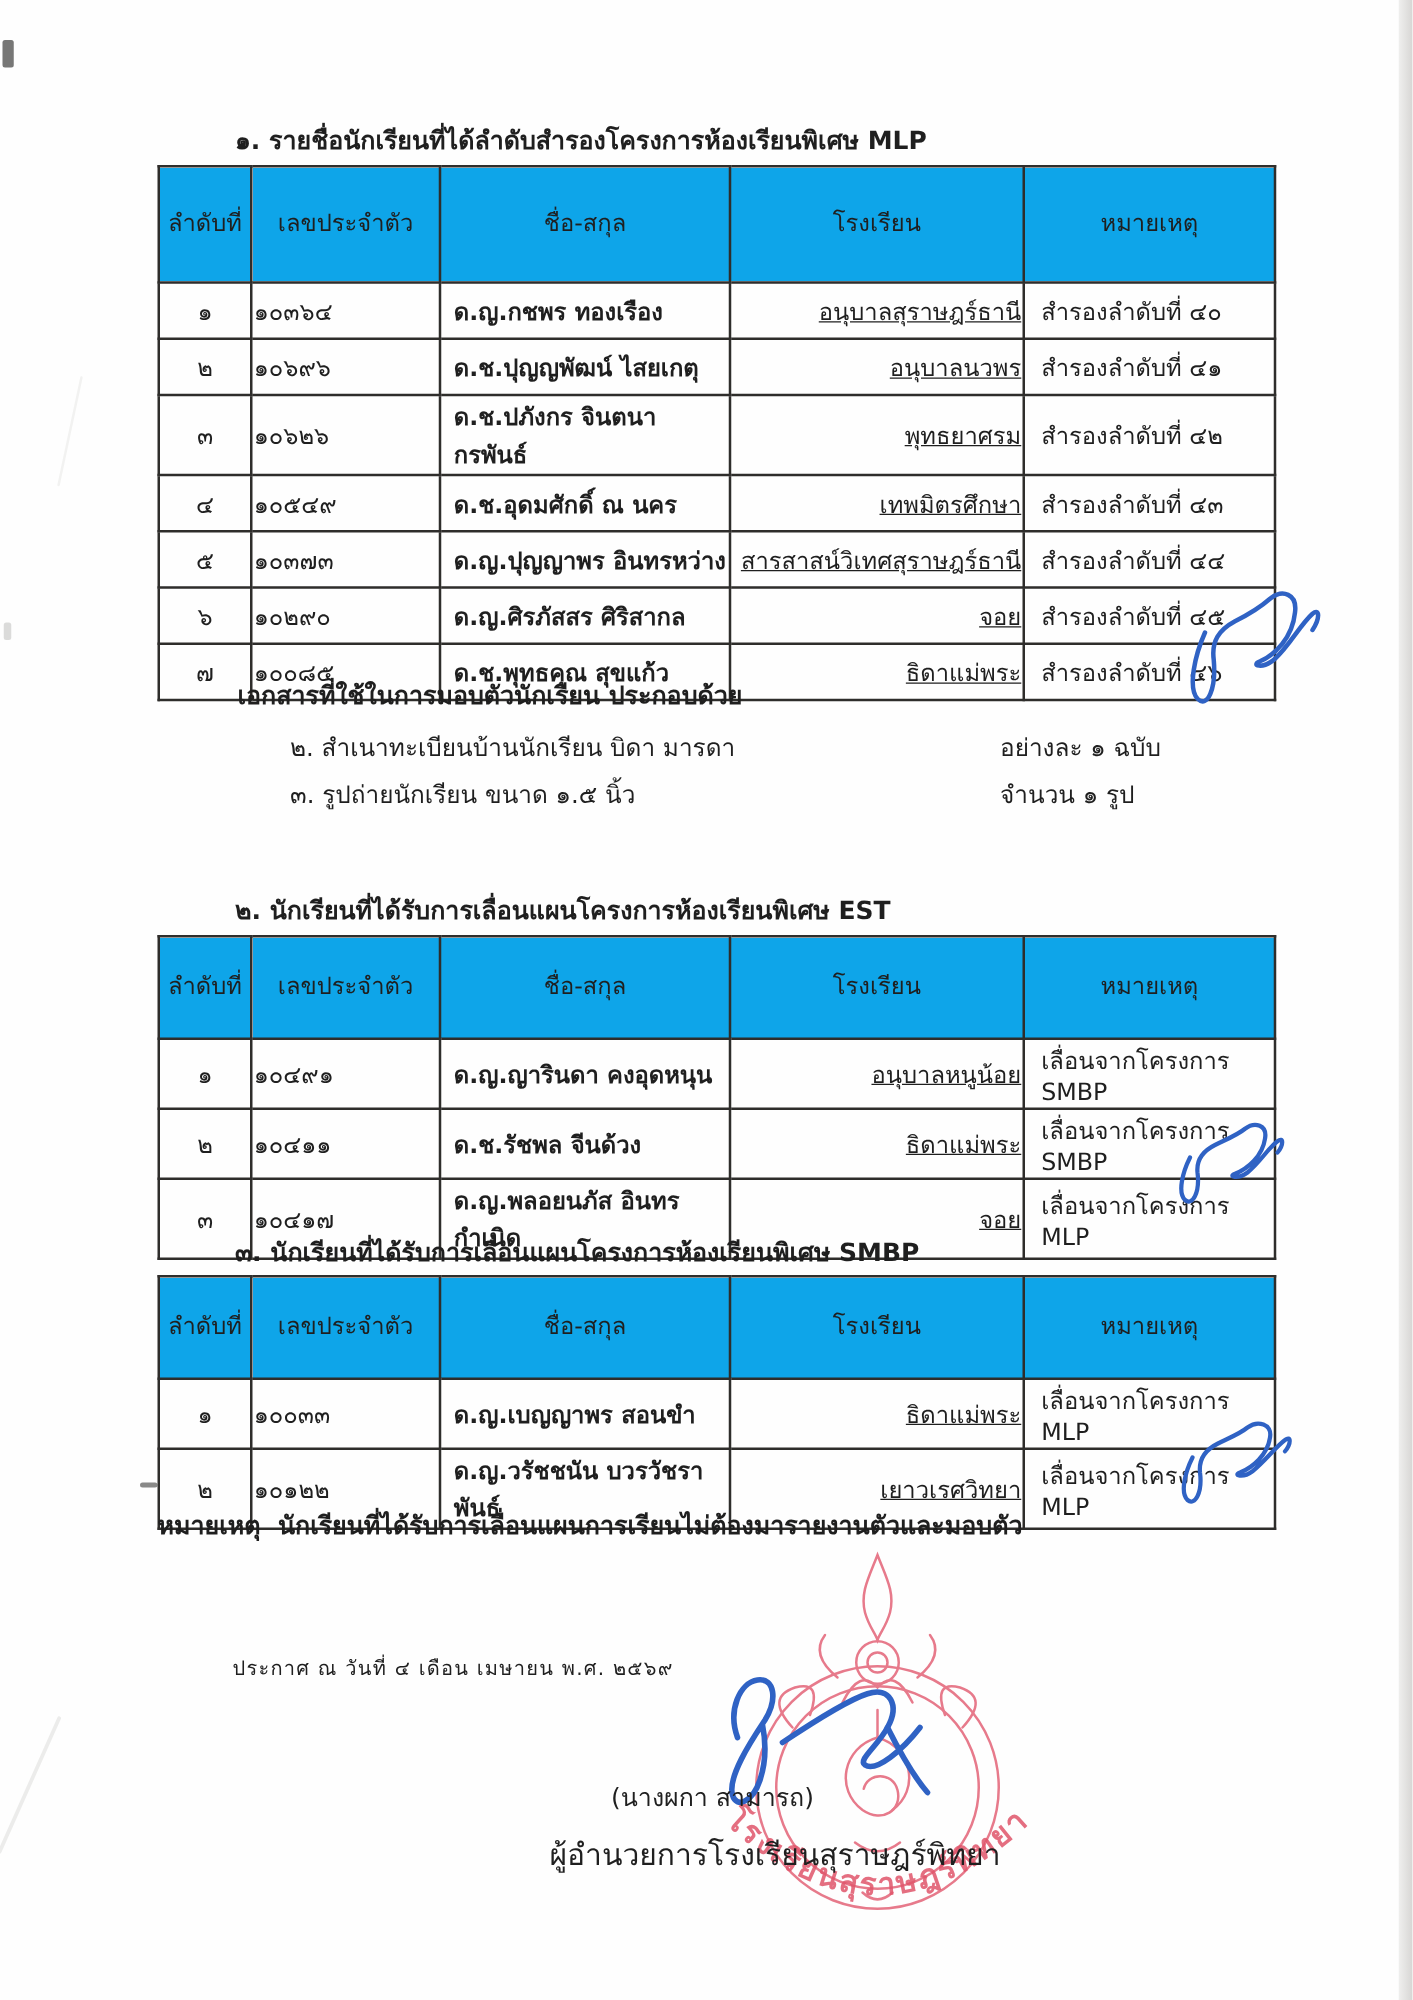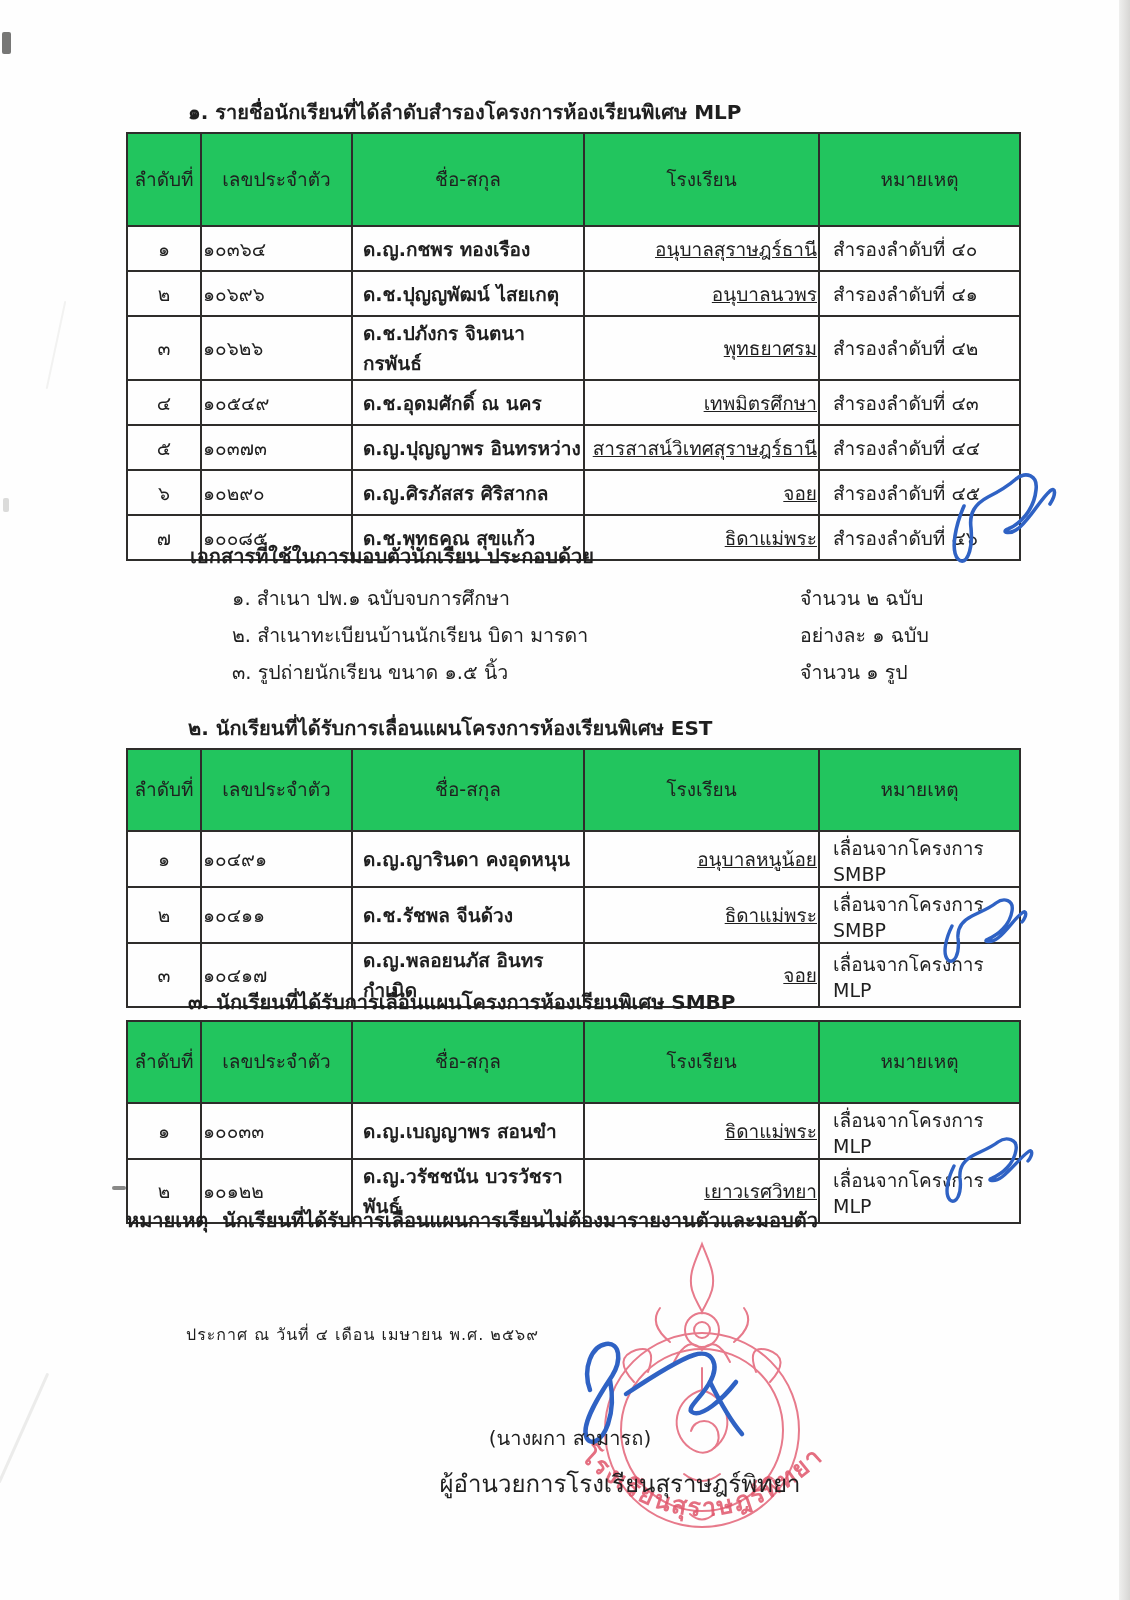--- a/index.html
+++ b/index.html
@@ -24,21 +24,21 @@
   .t3{left:188px;top:986px;}
 
   table.roster{position:absolute;left:126px;border-collapse:collapse;table-layout:fixed;
     width:873px;font-size:19px;}
   table.tb1{top:132px;}
   table.tb2{top:748px;}
   table.tb3{top:1020px;}
   table.roster th,table.roster td{border:2px solid #2e2d2b;font-weight:normal;
     overflow:hidden;}
   table.roster th{height:89px;text-align:center;vertical-align:middle;
-    background:#22c55e;line-height:1.25;overflow-wrap:anywhere;}
+    background:#0ea5e9;line-height:1.25;overflow-wrap:anywhere;}
   table.tb2 th,table.tb3 th{height:78px;}
   table.roster td{height:41px;vertical-align:middle;}
   th.w0{width:70px;}  th.w1{width:147px;} th.w2{width:228px;}
   th.w3{width:231px;} th.w4{width:197px;}
   table.roster td:nth-child(1){text-align:center;}
   table.roster td:nth-child(2){text-align:left;}
   table.roster td:nth-child(3){text-align:left;padding-left:10px;font-weight:bold;}
   table.roster td:nth-child(4){text-align:right;text-decoration:underline;}
   table.roster td:nth-child(5){text-align:left;padding-left:13px;}
 
@@ -138,24 +138,20 @@
           <td>ด.ช.พุทธคุณ สุขแก้ว</td>
           <td>ธิดาแม่พระ</td>
           <td>สำรองลำดับที่ ๔๖</td>
         </tr>
       </tbody>
   </table>
 
   <div class="docs">
     <div class="docs-heading">เอกสารที่ใช้ในการมอบตัวนักเรียน ประกอบด้วย</div>
     <div class="doc-row">
-      <span class="doc-text">๑. สำเนา ปพ.๑ ฉบับจบการศึกษา</span>
-      <span class="doc-qty">จำนวน  ๒ ฉบับ</span>
-    </div>
-    <div class="doc-row">
       <span class="doc-text">๒. สำเนาทะเบียนบ้านนักเรียน บิดา มารดา</span>
       <span class="doc-qty">อย่างละ ๑ ฉบับ</span>
     </div>
     <div class="doc-row">
       <span class="doc-text">๓. รูปถ่ายนักเรียน ขนาด ๑.๕ นิ้ว</span>
       <span class="doc-qty">จำนวน  ๑ รูป</span>
     </div>
   </div>
 
   <div class="sec-title t2">๒.  นักเรียนที่ได้รับการเลื่อนแผนโครงการห้องเรียนพิเศษ EST</div>

